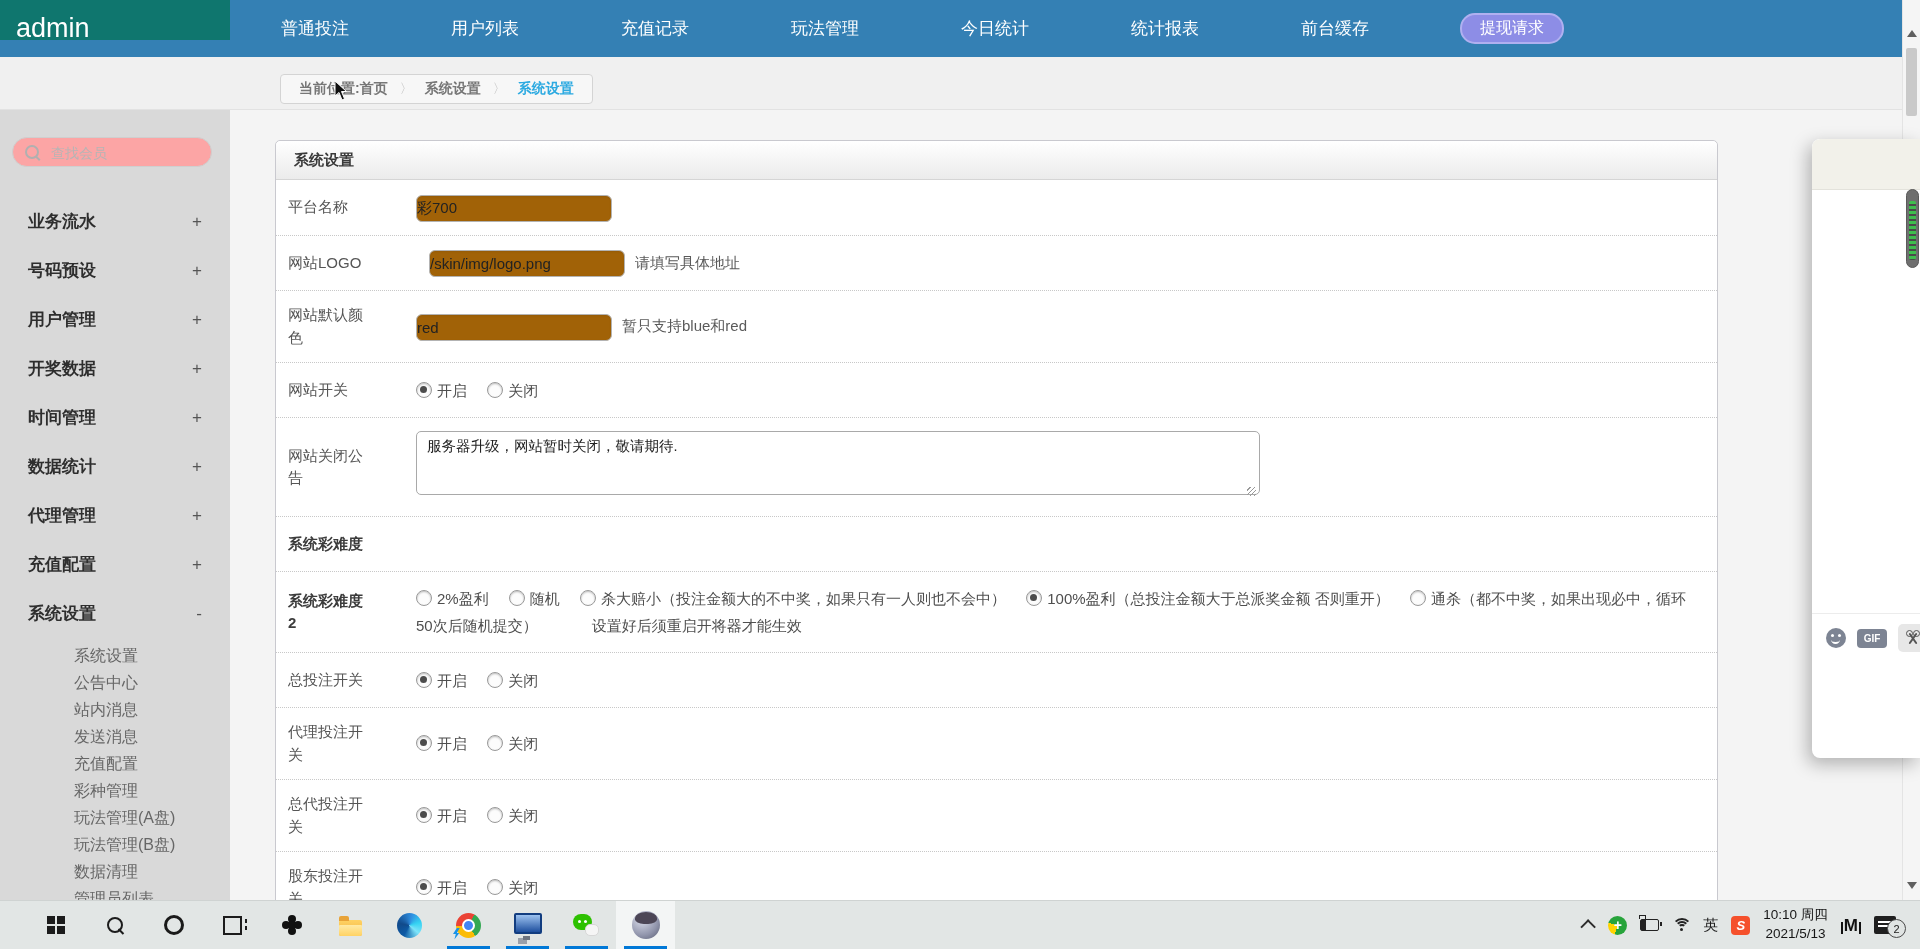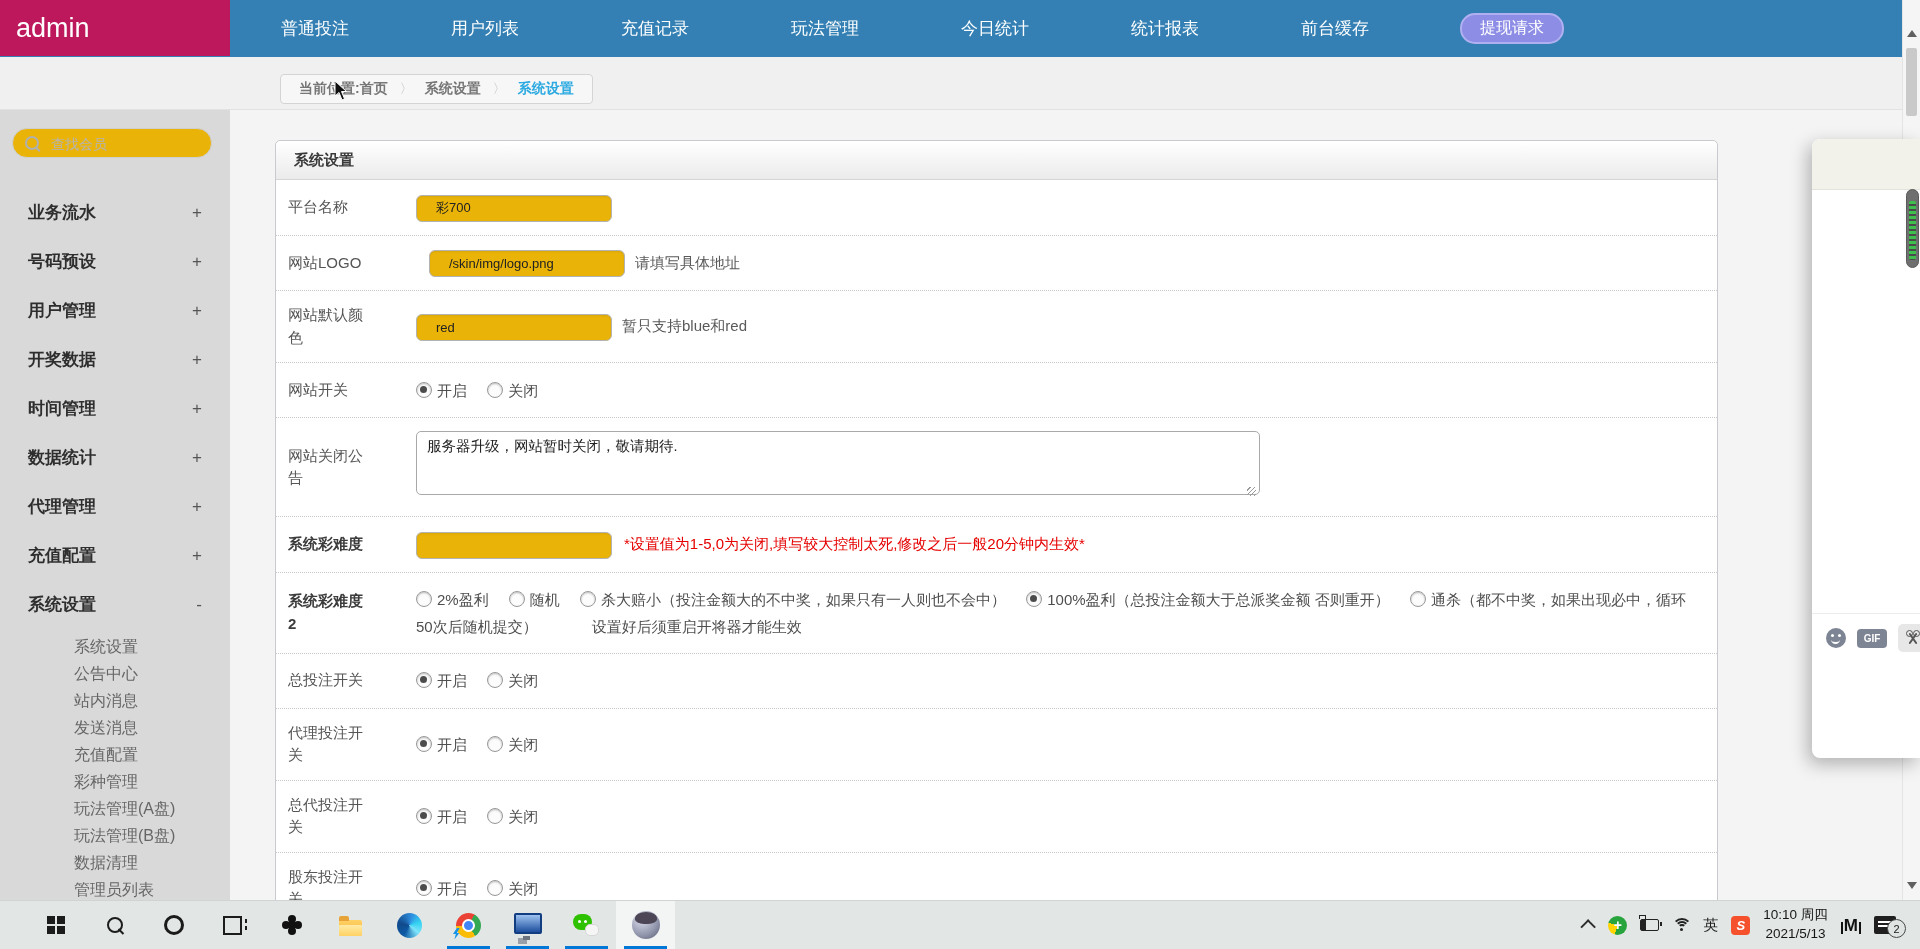--- a/index.html
+++ b/index.html
@@ -1,56 +1,56 @@
 <!DOCTYPE html>
 <html><head>
 <meta charset="utf-8">
 <style>
   html,body{margin:0;padding:0;}
   body{width:1920px;height:949px;overflow:hidden;font-family:"Liberation Sans","DejaVu Sans",sans-serif;background:#f4f4f4;}
   .screen{position:relative;width:1920px;height:949px;overflow:hidden;}
 
   
   .topbar{position:absolute;left:0;top:0;width:100%;height:57px;background:#3480b4;z-index:5;}
-  .brand{position:absolute;left:0;top:0;width:230px;height:56px;background:#be185d;color:#fff;font-size:27px;line-height:57px;padding-left:16px;box-sizing:border-box;}
+  .brand{position:absolute;left:0;top:0;width:230px;height:40px;background:#0f766e;color:#fff;font-size:27px;line-height:57px;padding-left:16px;box-sizing:border-box;}
   .topnav{position:absolute;left:230px;top:0;height:57px;display:flex;align-items:center;}
   .topnav .nav-item{width:170px;text-align:center;color:#fff;font-size:17px;cursor:pointer;}
   .logout-btn{margin-left:40px;background:#8d8de6;border:2px solid #b0b0f0;border-radius:15px;color:#fff;font-size:16px;padding:3px 18px;cursor:pointer;}
 
   
   .crumbstrip{position:absolute;left:0;top:57px;width:100%;height:53px;background:#f0f0f0;border-bottom:1px solid #e2e2e2;box-sizing:border-box;z-index:4;}
   .crumbbox{position:absolute;left:280px;top:17px;display:inline-flex;align-items:center;background:#f7f7f7;border:1px solid #d4d4d4;border-radius:4px;height:28px;padding:0 6px;}
   .crumb{font-size:14px;font-weight:bold;color:#777;padding:0 12px;cursor:pointer;}
   .crumb.active{color:#2daae1;}
   .crumb-sep{color:#c0c0c0;font-size:13px;}
   .cursor-arrow{position:absolute;left:334px;top:80px;z-index:60;}
 
   
   .sidebar{position:absolute;left:0;top:110px;width:230px;bottom:0;background:#d9d9d9;z-index:3;overflow:hidden;}
-  .searchbox{position:relative;margin:18px auto 0 12px;width:200px;height:30px;background:#eab308;border:1px solid #cfcfcf;border-radius:15px;box-sizing:border-box;}
+  .searchbox{position:relative;margin:27px auto 0 12px;width:200px;height:30px;background:#fca5a5;border:1px solid #cfcfcf;border-radius:15px;box-sizing:border-box;}
   .searchbox input{position:absolute;left:36px;top:3px;width:150px;height:22px;border:none;outline:none;font-size:14px;color:#333;background:transparent;}
   .searchbox input::placeholder{color:#b5b5b5;}
   .lens{position:absolute;left:12px;top:7px;width:10px;height:10px;border:2px solid #b0b0b0;border-radius:50%;}
   .lens::after{content:"";position:absolute;width:2px;height:5px;background:#b0b0b0;transform:rotate(-45deg);left:10px;top:9px;}
   .menu{list-style:none;margin:30px 0 0 0;padding:0;}
   .menu-group{height:49px;display:flex;align-items:center;justify-content:space-between;padding:0 28px;cursor:pointer;}
   .menu-group .glabel{font-size:17px;font-weight:bold;color:#2e2e2e;}
   .menu-group .expander{font-size:17px;color:#555;}
   .submenu{list-style:none;margin:4px 0 0 0;padding:0;}
   .submenu li{height:27px;line-height:27px;padding-left:74px;font-size:16px;color:#666;cursor:pointer;}
 
   
   .main{position:absolute;left:230px;top:110px;right:0;bottom:0;background:#f4f4f4;overflow:hidden;z-index:2;}
   .panel{position:absolute;left:45px;top:30px;width:1443px;background:#fff;border:1px solid #c9c9cf;border-radius:5px;box-sizing:border-box;}
   .phead{height:38px;line-height:38px;padding-left:18px;background:linear-gradient(#ffffff,#ebebeb);border-bottom:1px solid #d5d5d5;border-radius:5px 5px 0 0;font-weight:bold;color:#3a3a3a;font-size:15px;}
   .frow{display:flex;align-items:center;border-bottom:1px dotted #c8c8c8;padding:13px 0;}
   .rlabel{flex:0 0 82px;margin:0 46px 0 12px;color:#565656;font-size:15px;line-height:1.5;}
   .rlabel.b{font-weight:bold;color:#3c3c3c;}
   .rvalue{flex:1;padding-right:24px;font-size:15px;color:#4f4f4f;line-height:27px;}
-  .ipt{width:196px;height:27px;border:1px solid #b3b3b3;border-radius:6px;padding:0 19px;font-size:13px;color:#222;background:#eab308;box-shadow:inset 0 1px 2px rgba(0,0,0,.08);box-sizing:border-box;vertical-align:middle;}
+  .ipt{width:196px;height:27px;border:1px solid #b3b3b3;border-radius:6px;padding:0 0;font-size:15px;color:#222;background:#a16207;box-shadow:inset 0 1px 2px rgba(0,0,0,.08);box-sizing:border-box;vertical-align:middle;}
   .hint{margin-left:10px;color:#5a5a5a;font-size:15px;}
   .rednote{margin-left:12px;color:#e60000;font-size:15px;}
   .txa-wrap{position:relative;display:inline-block;}
   .txa{width:822px;height:52px;border:1px solid #a9a9a9;border-radius:5px;padding:5px 10px;font-size:14.5px;color:#222;resize:none;font-family:inherit;box-sizing:content-box;}
   .txa-wrap::after{content:"";position:absolute;right:4px;bottom:7px;width:9px;height:9px;background:repeating-linear-gradient(135deg,transparent 0 2px,#999 2px 3px);}
   .rdo{display:inline-block;width:14px;height:14px;border-radius:50%;background:#fcfcfc;border:1px solid #999;vertical-align:-2px;box-shadow:inset 0 1px 2px rgba(0,0,0,.25);cursor:pointer;}
   .rdo.on::after{content:"";display:block;width:7px;height:7px;border-radius:50%;background:#4c4c4c;margin:3px 0 0 3px;}
   .opt{margin-right:16px;color:#4f4f4f;cursor:pointer;}
   .opt .otxt{margin-left:5px;}
   .suffix{margin-left:34px;}
@@ -252,21 +252,20 @@
 
       <div class="frow" style="min-height:60px;">
         <span class="rlabel">网站关闭公告</span>
         <div class="rvalue">
           <span class="txa-wrap"><textarea class="txa" style="">服务器升级，网站暂时关闭，敬请期待.</textarea></span>
         </div>
       </div>
 
       <div class="frow" style="min-height:28px;">
         <span class="rlabel b">系统彩难度</span>
-        <div class="rvalue"><input class="ipt" value="" style=""><span class="rednote">*设置值为1-5,0为关闭,填写较大控制太死,修改之后一般20分钟内生效*</span></div>
       </div>
 
       <div class="frow" style="min-height:46px;">
         <span class="rlabel b">系统彩难度2</span>
         <div class="rvalue">
           <label class="opt"><span class="rdo"></span><span class="otxt">2%盈利</span></label>
           <label class="opt"><span class="rdo"></span><span class="otxt">随机</span></label>
           <label class="opt"><span class="rdo"></span><span class="otxt">杀大赔小（投注金额大的不中奖，如果只有一人则也不会中）</span></label>
           <label class="opt"><span class="rdo on"></span><span class="otxt">100%盈利（总投注金额大于总派奖金额 否则重开）</span></label>
           <label class="opt"><span class="rdo"></span><span class="otxt">通杀（都不中奖，如果出现必中，循环50次后随机提交）</span></label>

